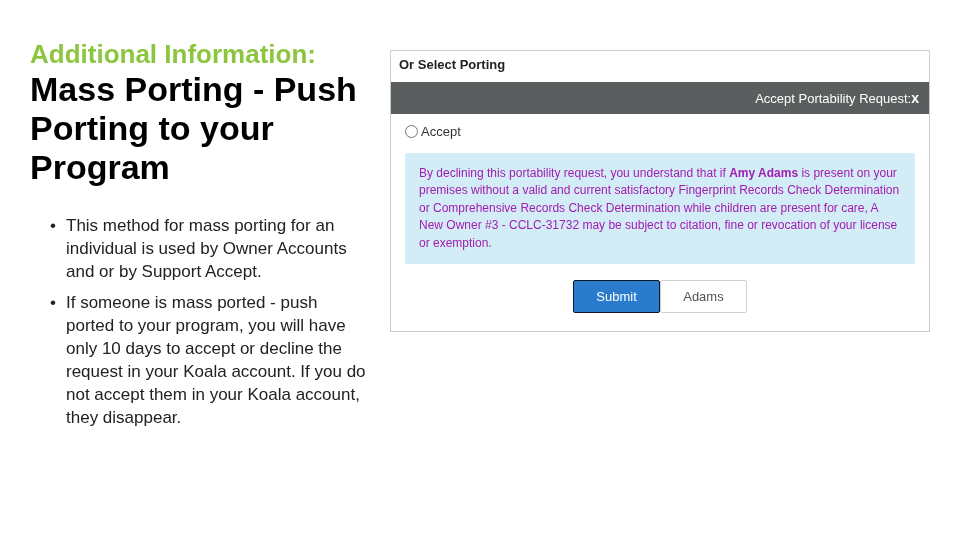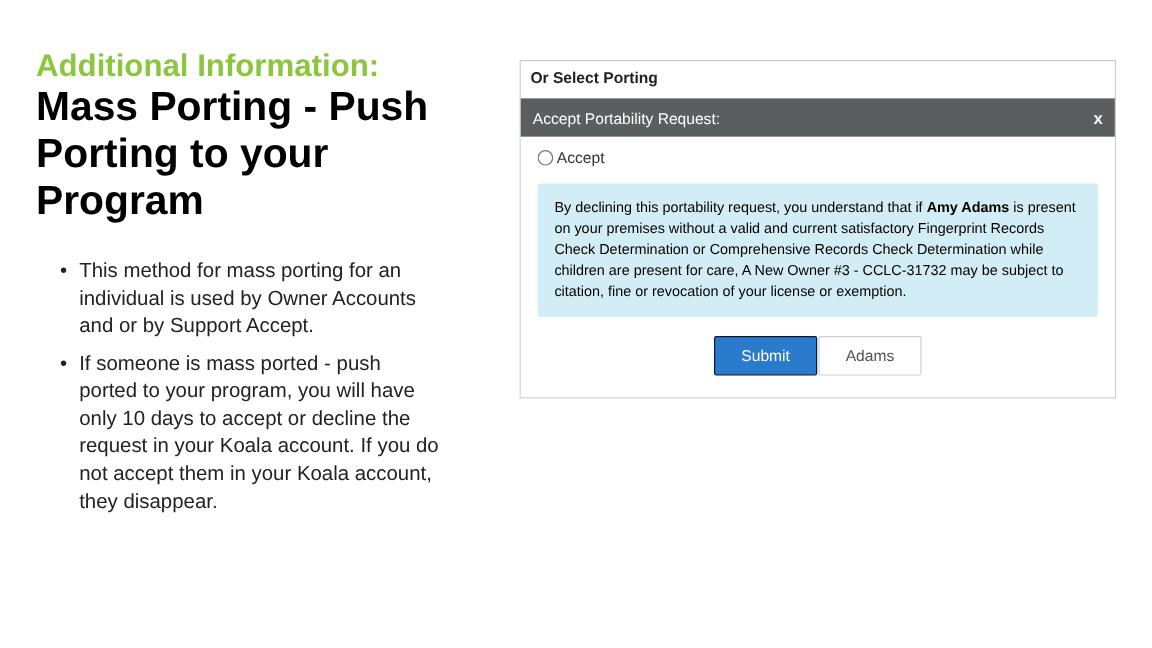--- a/index.html
+++ b/index.html
@@ -1,36 +1,36 @@
 <!DOCTYPE html>
 <html><head>
 <meta charset="utf-8">
 <style>
   * { box-sizing: border-box; margin: 0; padding: 0; }
   html, body { width: 960px; height: 540px; background: #fff; font-family: "Segoe UI", Arial, sans-serif; }
-  .slide { display: flex; width: 100%; height: 100%; padding: 40px 30px 30px 30px; gap: 43px; }
+  .slide { display: flex; width: 100%; height: 100%; padding: 40px 30px 30px 30px; }
   .left { width: 360px; padding-right: 20px; }
   .right { flex: 1; padding-top: 10px; }
 
   .title-green { color: #8CC63F; font-weight: 700; font-size: 26px; line-height: 1.15; }
   .title-black { color: #000; font-weight: 700; font-size: 34px; line-height: 1.15; }
   .title-block { margin-bottom: 28px; }
 
   ul.bullets { list-style: none; padding-left: 20px; }
   ul.bullets li { position: relative; font-size: 17px; color: #222; line-height: 1.35; margin-bottom: 8px; padding-left: 16px; }
   ul.bullets li::before { content: "•"; position: absolute; left: 0; top: 0; color: #222; }
 
   .app-shot { border: 1px solid #ccc; font-family: Arial, sans-serif; }
   .decline-hint { font-size: 13px; color: #222; padding: 6px 8px 10px 8px; }
-  .modal-header { background: #5b5e5e; color: #fff; display: flex; justify-content: space-between; align-items: center; padding: 8px 10px; font-size: 13px; }
+  .modal-header { background: #5b5e5e; color: #fff; display: flex; justify-content: flex-end; align-items: center; padding: 8px 10px; font-size: 13px; }
   .close-x { font-weight: bold; cursor: pointer; font-size: 14px; }
   .modal-body { background: #fff; padding: 10px 14px 18px 14px; }
   .radio-row { font-size: 13px; color: #333; margin-bottom: 4px; display: flex; align-items: center; gap: 3px; }
   .radio-row input { margin: 0; }
-  .decline-msg { background: #d3edf7; color: #000000; font-size: 12px; line-height: 1.45; padding: 12px 14px; margin-top: 14px; border-radius: 2px; }
+  .decline-msg { background: #d3edf7; color: #a21caf; font-size: 12px; line-height: 1.45; padding: 12px 14px; margin-top: 14px; border-radius: 2px; }
   .button-row { text-align: center; margin-top: 16px; }
   .btn { display: inline-block; padding: 8px 22px; font-size: 13px; border-radius: 2px; cursor: pointer; margin: 0 0; }
   .btn-submit { background: #2b7bcd; color: #fff; border: 1px solid #0f172a; }
   .btn-cancel { background: #fff; color: #555; border: 1px solid #d0d0d0; margin-left: -4px; }
 </style>
 </head>
 <body>
 
 <div class="slide">
 

